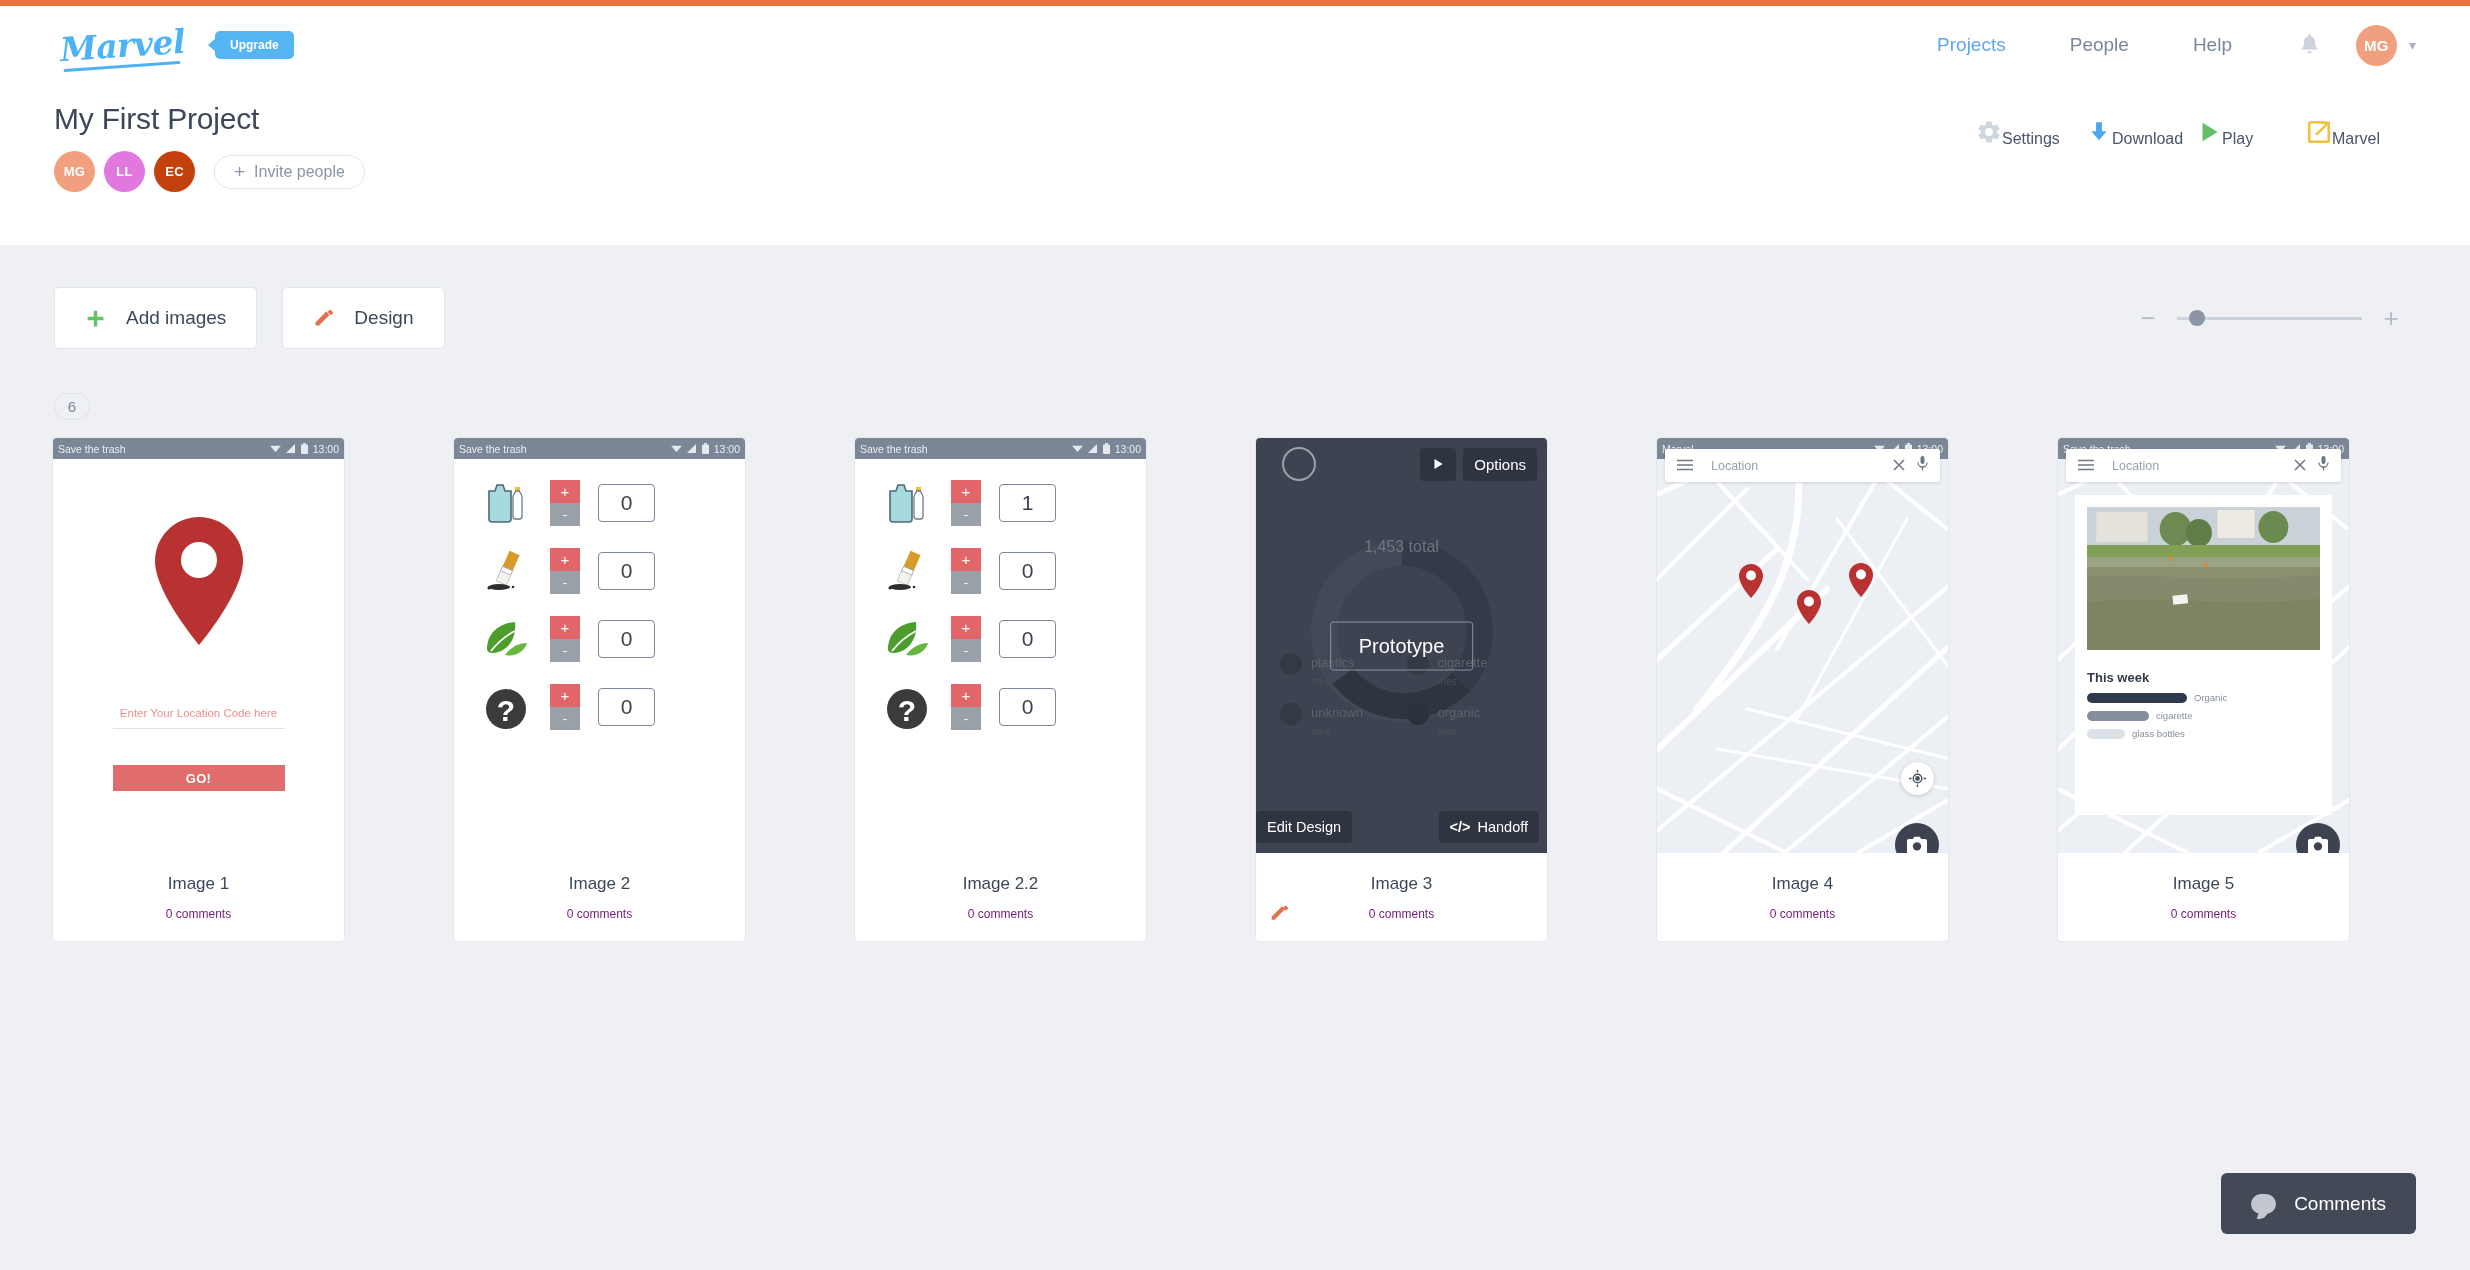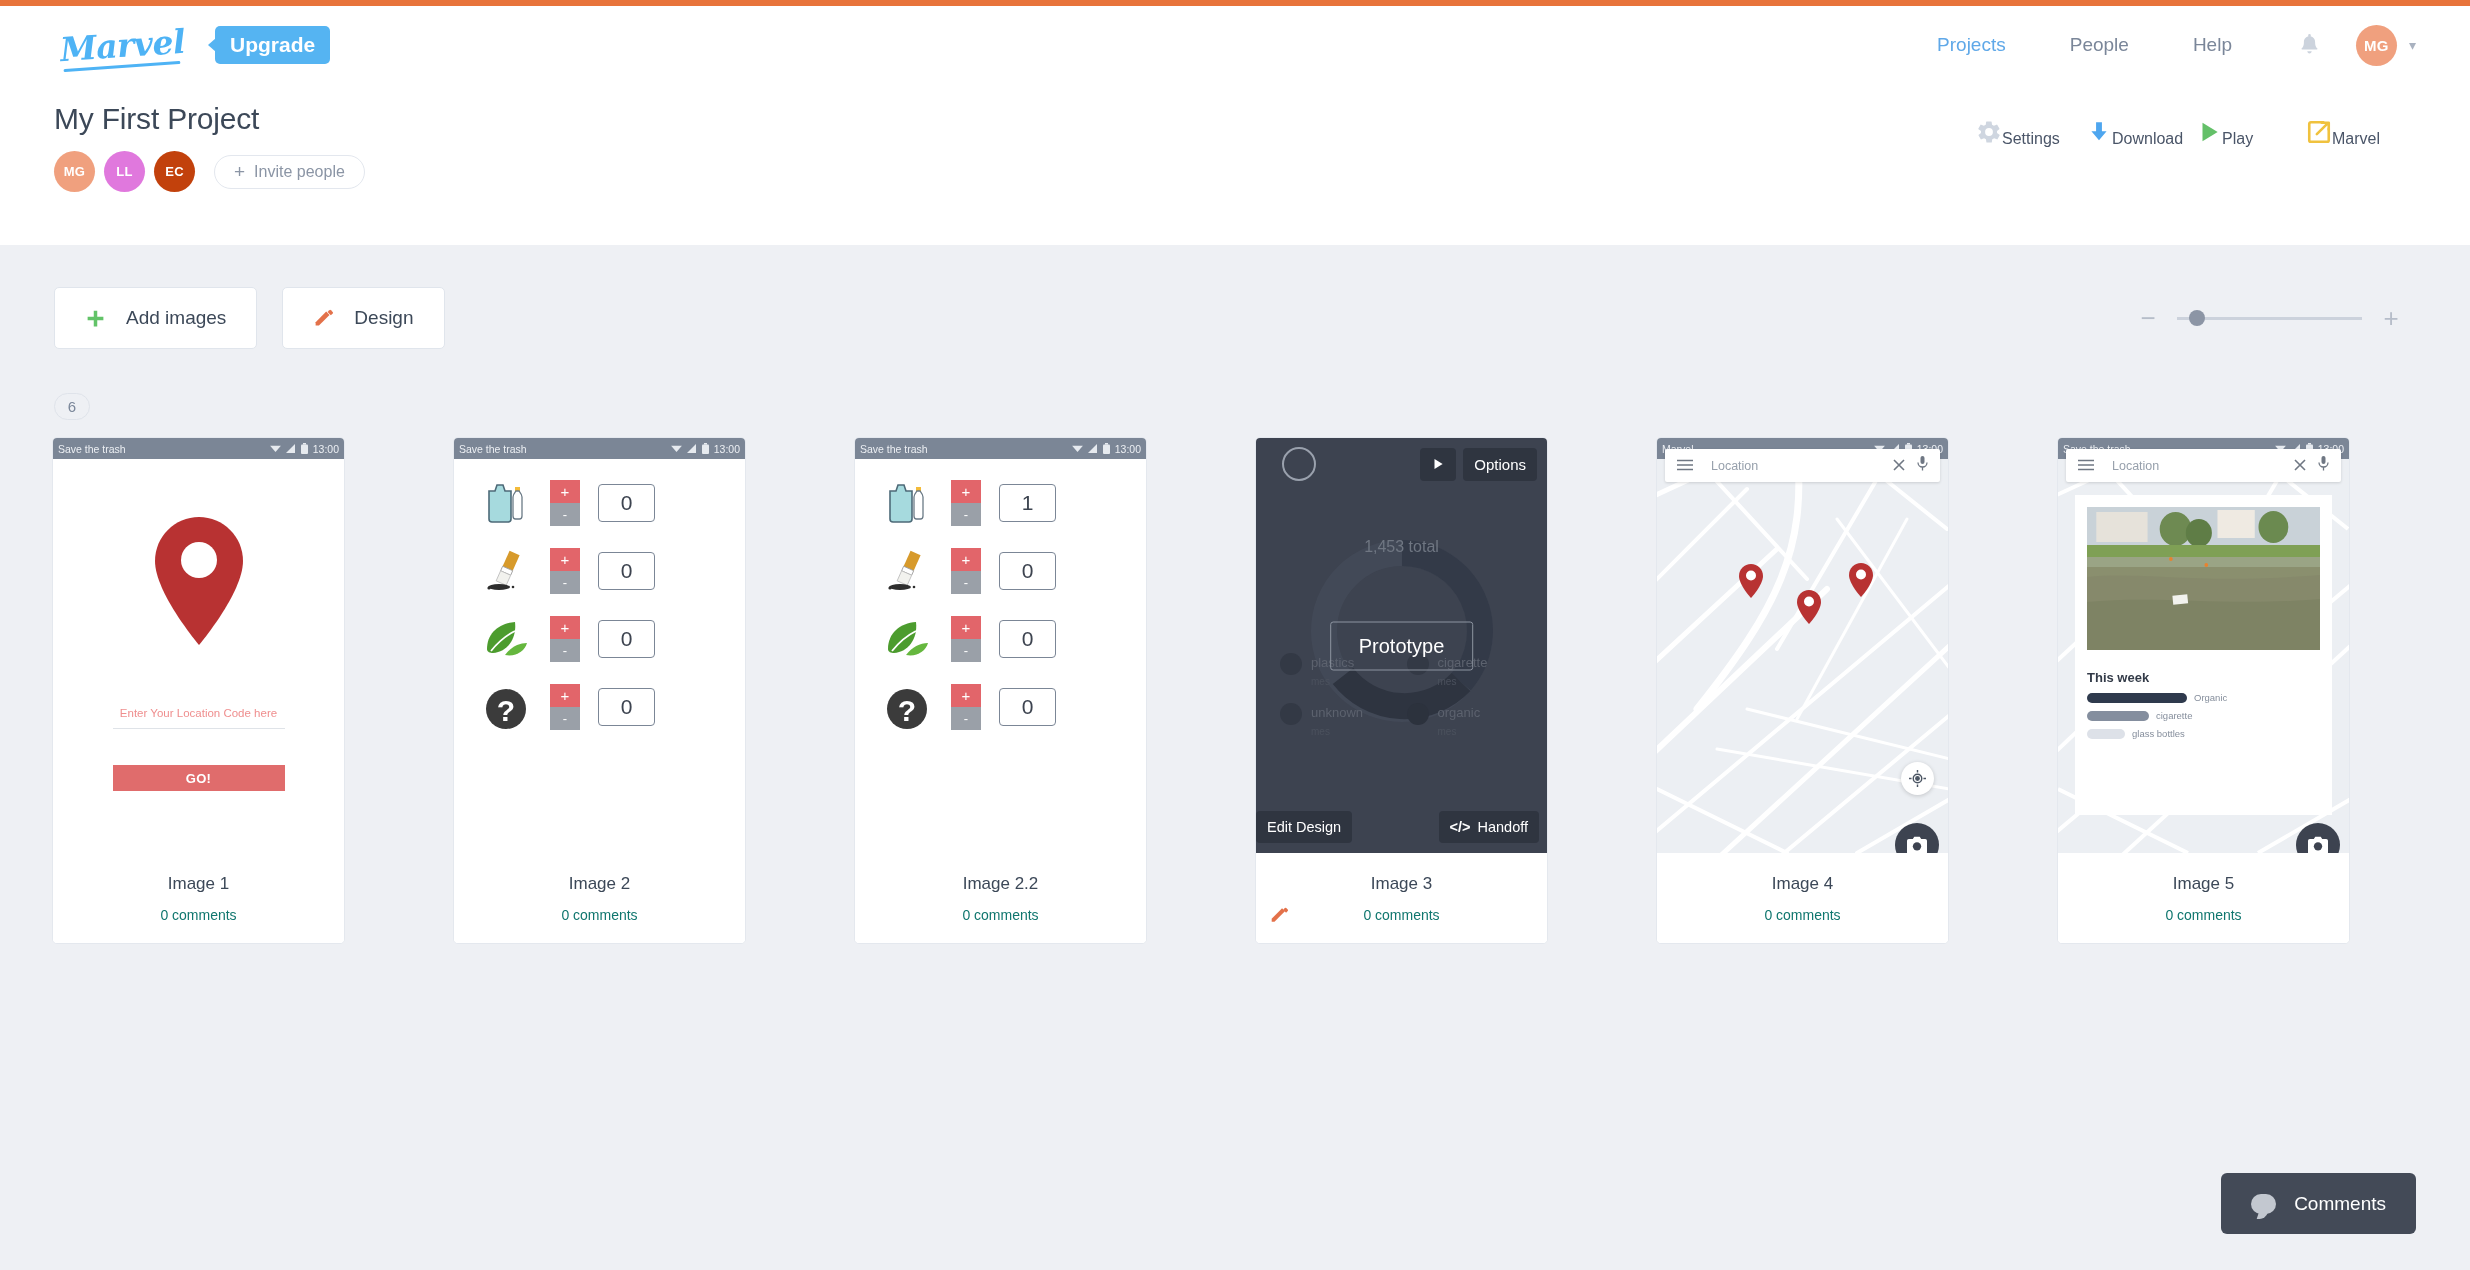--- a/index.html
+++ b/index.html
@@ -19,21 +19,21 @@
     font-style: italic; font-weight: bold;
     font-size: 33px; color: #4eb3f5; letter-spacing: -0.5px;
     position: relative; transform: rotate(-4deg); margin-left: 6px;
   }
   .logo::after {
     content: ""; position: absolute; left: 2px; right: 6px; bottom: -3px;
     height: 3px; background: #4eb3f5; border-radius: 2px;
   }
   .upgrade {
     margin-left: 30px; background: #55b4f2; color: #fff;
-    font-size: 21px; font-weight: 600; padding: 7px 15px; border-radius: 5px;
+    font-size: 12px; font-weight: 600; padding: 7px 15px; border-radius: 5px;
     position: relative; cursor: pointer;
   }
   .upgrade::before {
     content:""; position:absolute; left:-7px; top:50%; transform:translateY(-50%);
     border-top:7px solid transparent; border-bottom:7px solid transparent;
     border-right:8px solid #55b4f2;
   }
   .hdr-nav { margin-left: auto; display: flex; align-items: center; gap: 0; }
   .hdr-nav a {
     font-size: 19px; color: #7a8699; text-decoration: none; padding: 0 32px; cursor: pointer;
@@ -94,21 +94,21 @@
 
   
   .grid { display: flex; padding: 17px 0 0 52px; gap: 108px; }
   .card {
     width: 293px; background: #fff; border: 1px solid #e4e8ee; border-radius: 5px;
     overflow: hidden; position: relative; cursor: pointer;
   }
   .card .screen { height: 415px; position: relative; overflow: hidden; background:#fff; }
   .card .meta { padding: 21px 0 20px 0; text-align: center; background:#fff; }
   .card .meta .nm { font-size: 17px; color: #3c4858; }
-  .card .meta .cm { font-size: 14px; color: #0f766e; margin-top: 13px; }
+  .card .meta .cm { font-size: 12px; color: #701a75; margin-top: 13px; }
 
   .statusbar {
     height: 21px; background: #7b8696; display: flex; align-items: center;
     padding: 0 5px; color: #eceff3; font-size: 10.5px;
   }
   .statusbar .sb-right { margin-left: auto; display: flex; align-items: center; gap: 5px; }
 
   
   .s1 { display: flex; flex-direction: column; align-items: center; height: 100%; }
   .pin-big { margin-top: 58px; }

